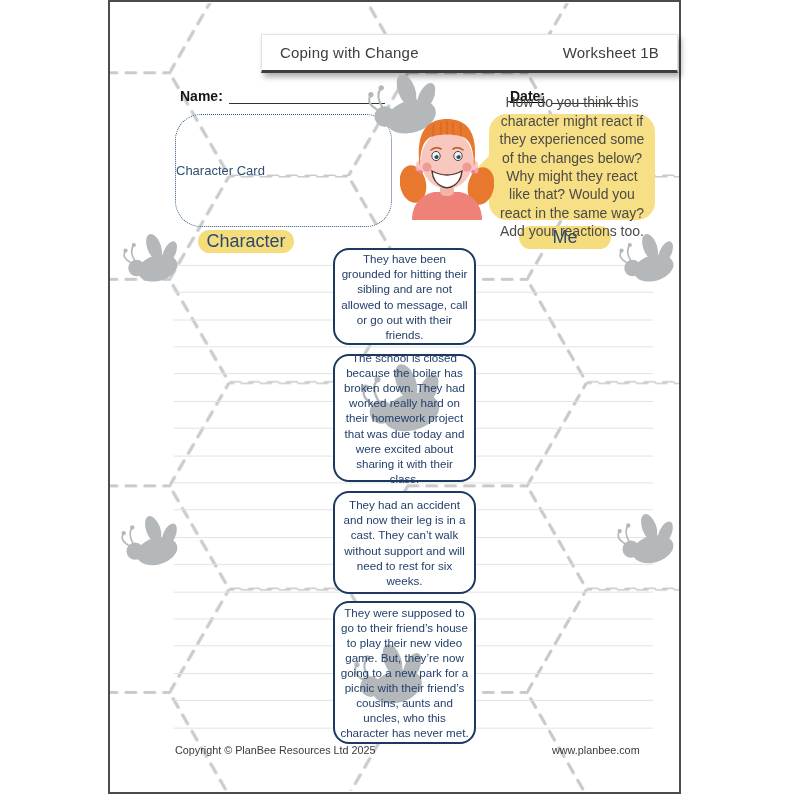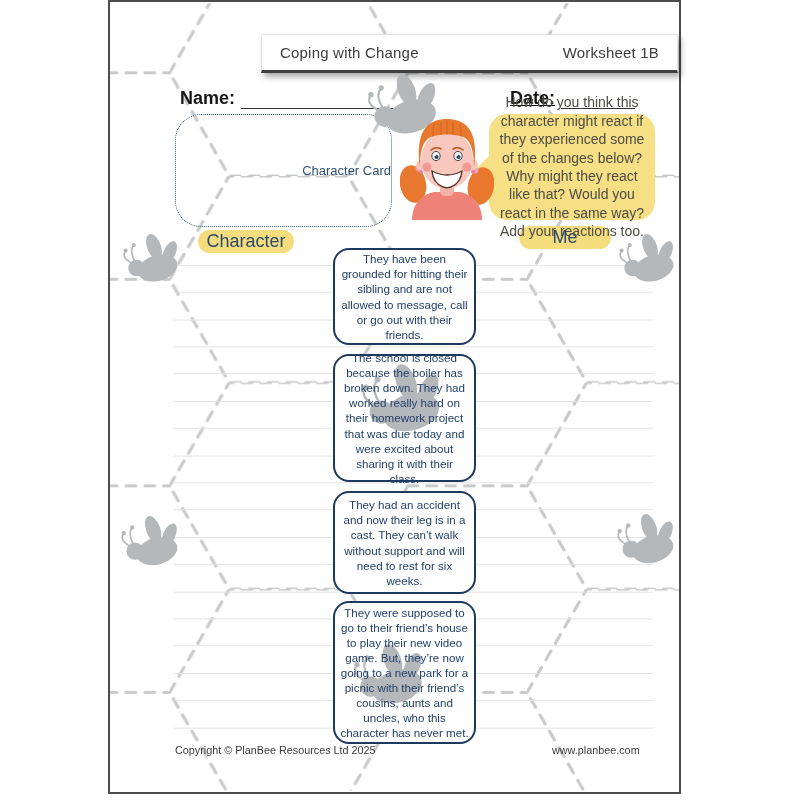--- a/index.html
+++ b/index.html
@@ -12,30 +12,30 @@
 
   .bg-svg { position:absolute; left:0; top:0; width:100%; height:100%; pointer-events:none; }
 
   .header-bar { position:absolute; left:103px; top:32px; width:417px; height:39px;
     background:#ffffff; border:1px solid #e3e3e3; border-bottom:3px solid #3e3e3e;
     box-shadow:3px 4px 6px rgba(0,0,0,0.32);
     display:flex; align-items:center; justify-content:space-between; padding:0 18px;
     font-size:15px; color:#3d3d3d; letter-spacing:.2px;margin-left:48px; }
 
   .field-row { position:absolute; display:flex; align-items:flex-end; }
-  .field-label { font-weight:bold; font-size:18px; color:#161616; }
+  .field-label { font-weight:bold; font-size:14px; color:#161616; }
   .field-line { border-bottom:1.6px solid #333; height:15px; margin-left:6px; }
   #name-row { left:70px; top:86px; }
   #name-row .field-line { width:156px; }
   #date-row { left:400px; top:86px;text-decoration:underline; }
   #date-row .field-line { width:74px; }
 
   .char-card { position:absolute; left:65px; top:112px; width:217px; height:113px;
     border:1.6px dotted #35567e; border-radius:26px;
-    display:flex; align-items:center; justify-content:flex-end;
+    display:flex; align-items:center; justify-content:flex-start;
     font-size:13px; color:#2e5075; }
 
   .pill { position:absolute; height:23px; background:#f5dd7e; border-radius:999px;
     display:flex; align-items:center; justify-content:center;
     font-size:18px; color:#2d4a6e; }
   #pill-character { left:88px; top:228px; width:96px; }
   #pill-me { left:409px; top:224px; width:92px; }
 
   .bubble { position:absolute; left:379px; top:112px; width:166px; height:106px;
     background:#f6df85; border-radius:18px;

